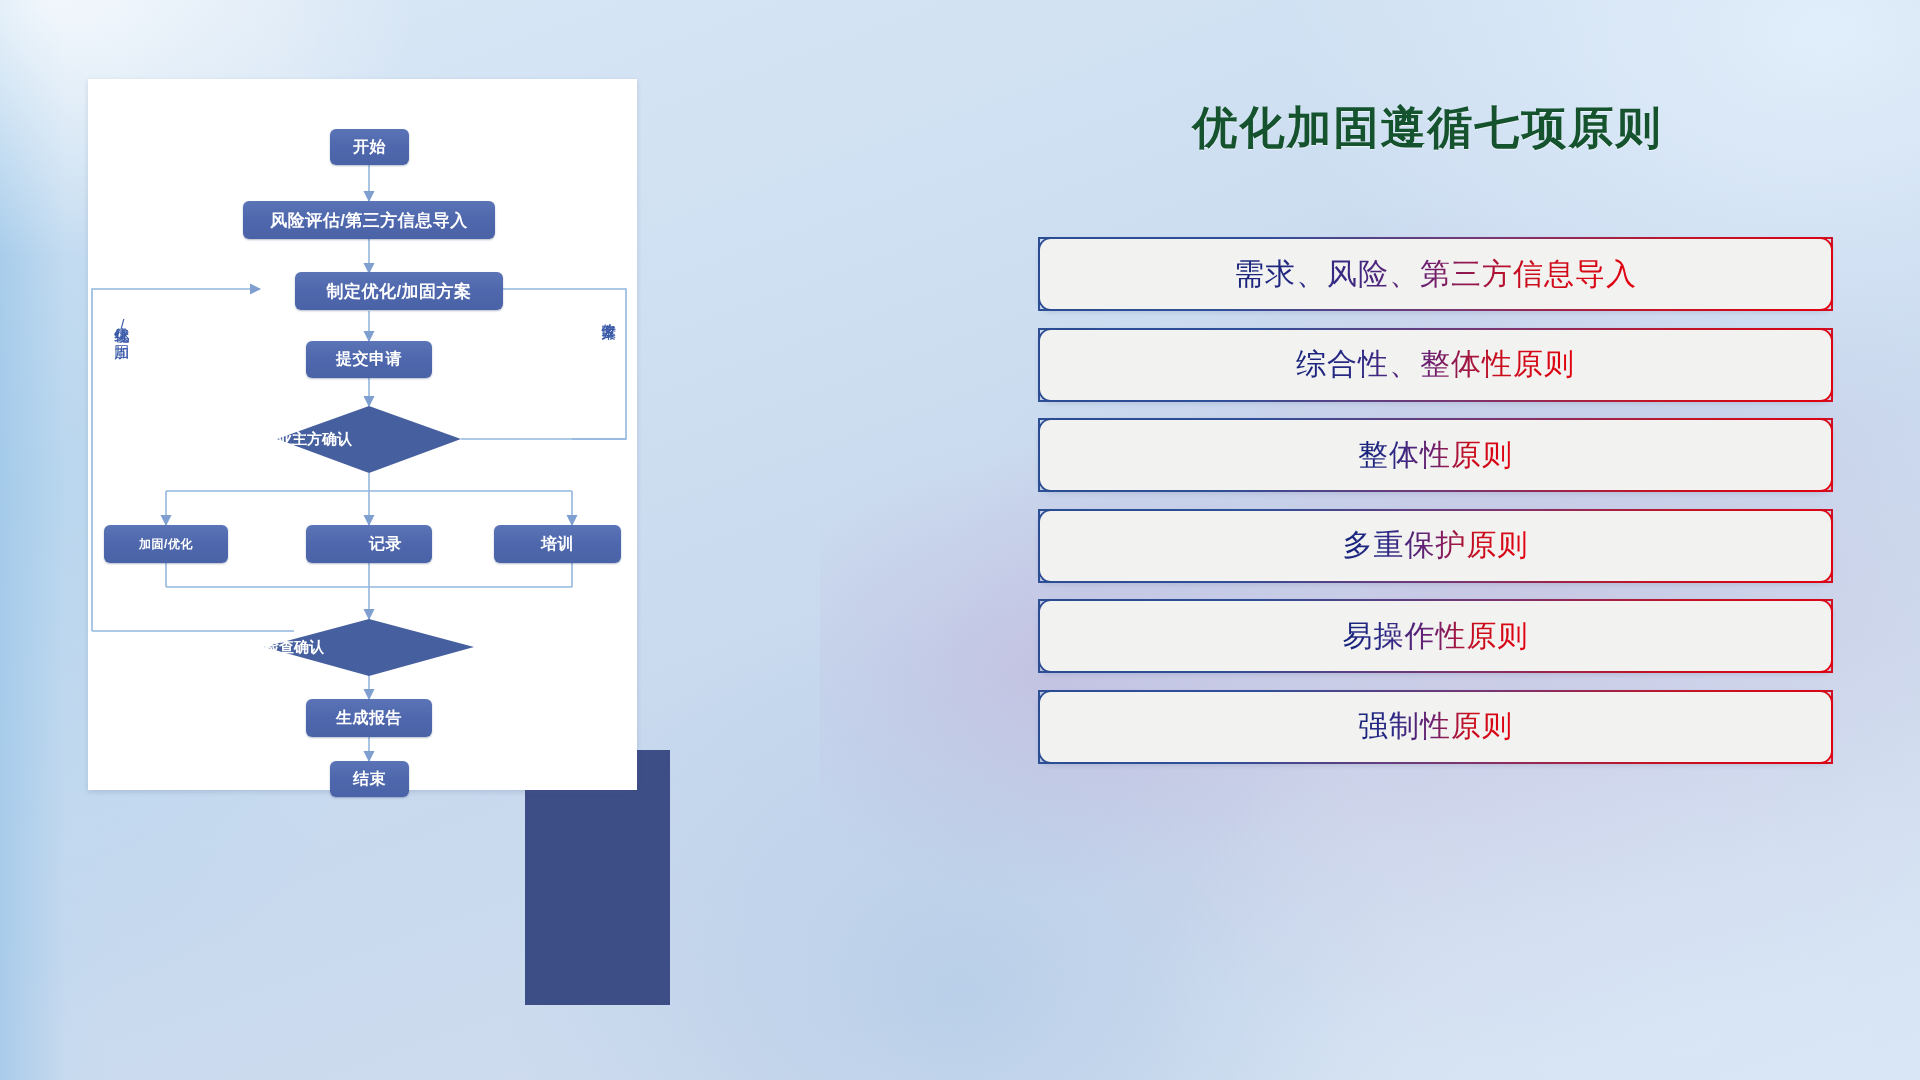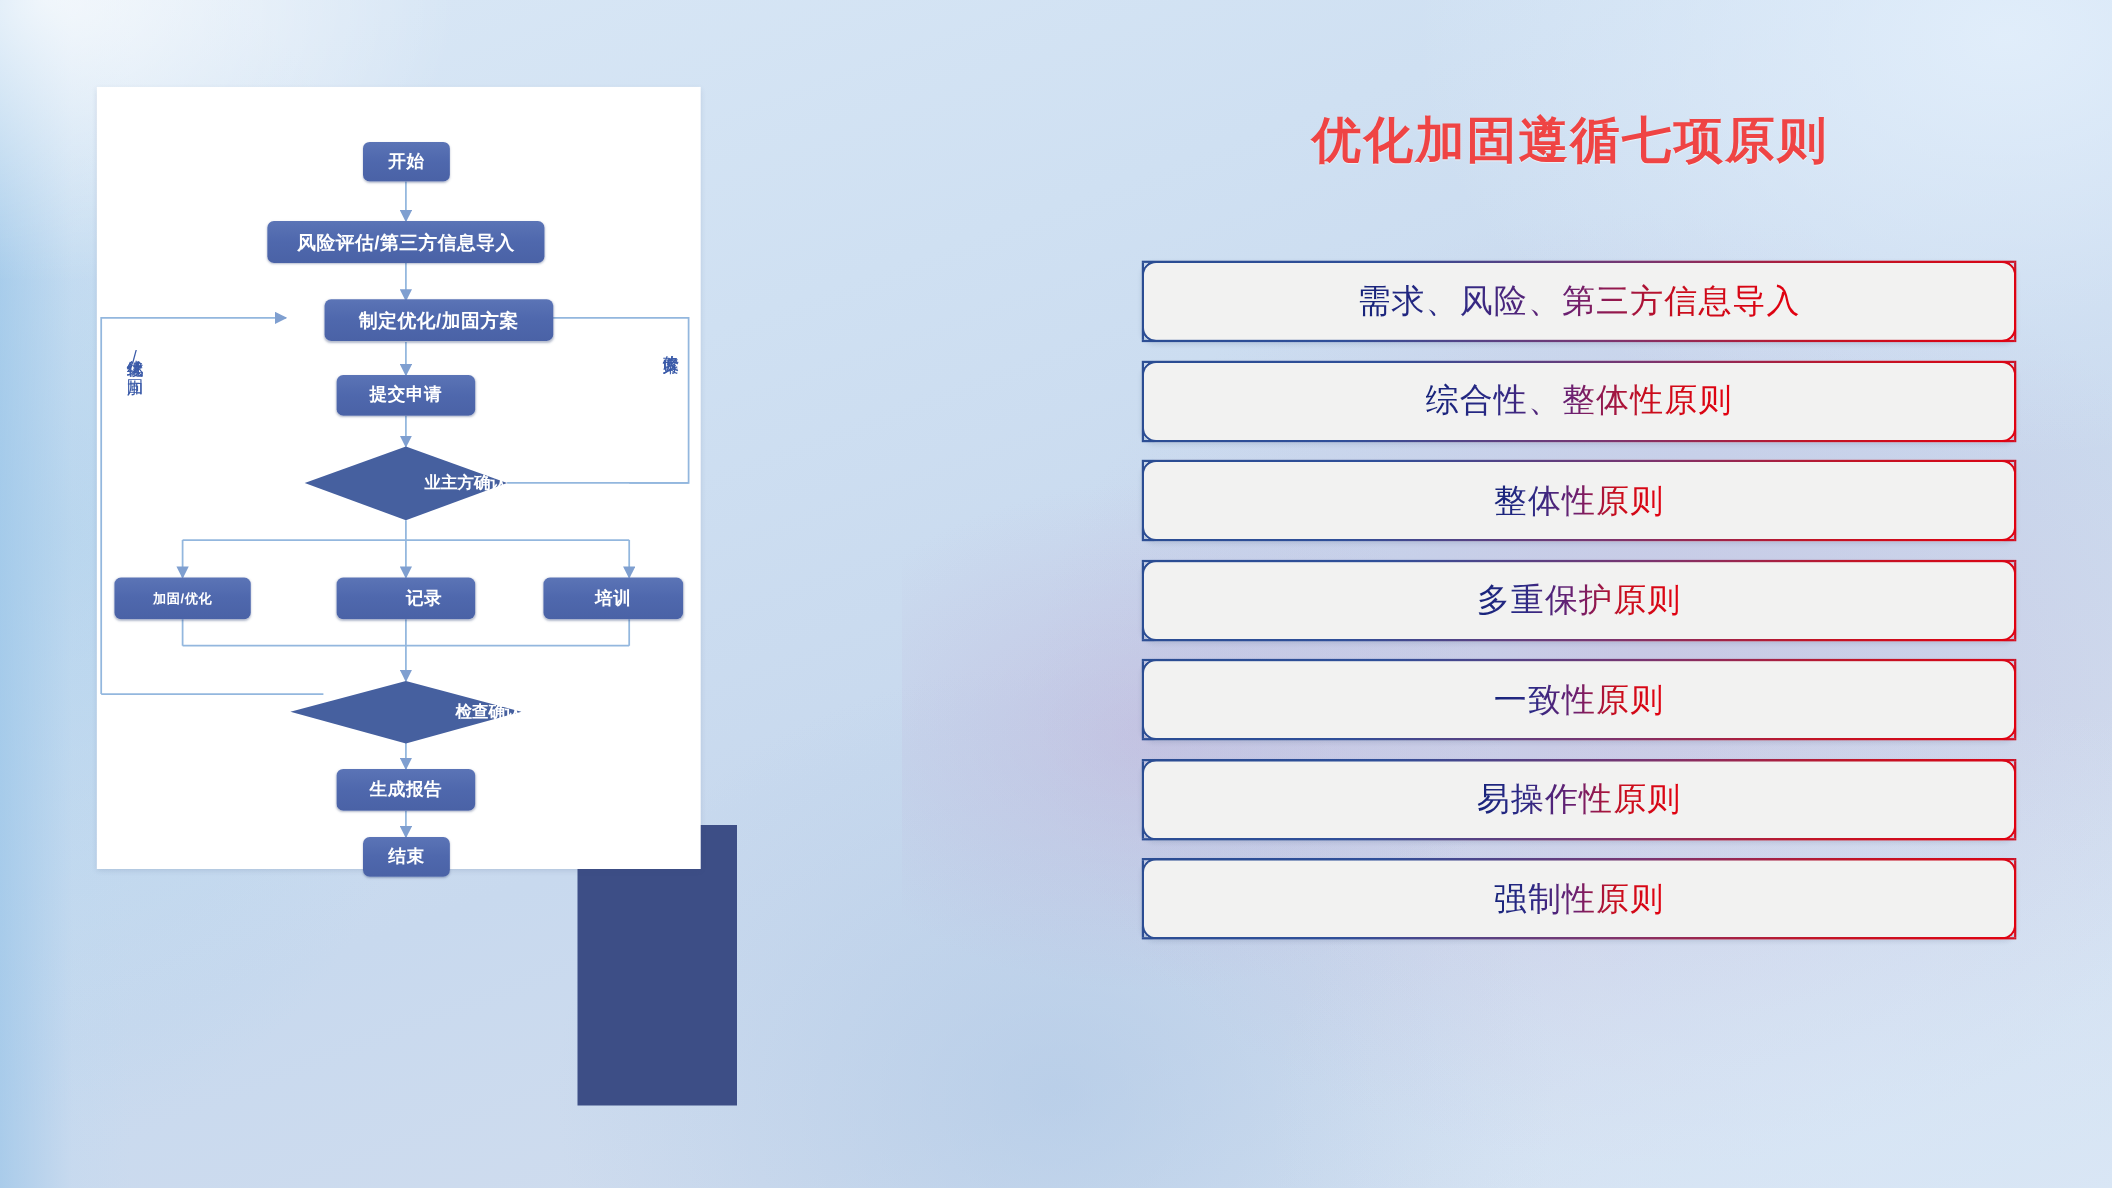--- a/index.html
+++ b/index.html
@@ -64,21 +64,21 @@
     font-weight: bold;
     display: flex; align-items: center; justify-content: center;
     white-space: nowrap;
     letter-spacing: 0.5px;
     box-shadow: 0 1px 2px rgba(40,60,110,0.35);
   }
   .diamond-label {
     position: absolute;
     color: #ffffff;
     font-weight: bold;
-    display: flex; align-items: center; justify-content: flex-end;
+    display: flex; align-items: center; justify-content: flex-start;
     white-space: nowrap;
     pointer-events: none;
   }
   .vlabel {
     position: absolute;
     writing-mode: vertical-rl;
     text-orientation: upright;
     color: #3a5aa8;
     font-size: 15px;
     line-height: 1.05;
@@ -91,21 +91,21 @@
   #right-panel {
     position: absolute;
     left: 1020px; top: 0; width: 900px; height: 1080px;
   }
   #principles-title {
     position: absolute;
     left: 0; top: 98px; width: 815px;
     text-align: center;
     font-size: 45px;
     font-weight: bold;
-    color: #ef4444;
+    color: #14532d;
     letter-spacing: 2px;
     text-shadow: 0 1px 1px rgba(255,255,255,0.6);
   }
   #principles-list {
     position: absolute;
     left: 18px; top: 237px; width: 800px;
   }
   .principle-card {
     position: relative;
     width: 795px;
@@ -267,23 +267,20 @@
     </div>
 
     <div class="principle-card">
       <span class="principle-text">整体性原则</span>
     </div>
 
     <div class="principle-card">
       <span class="principle-text">多重保护原则</span>
     </div>
 
-    <div class="principle-card">
-      <span class="principle-text">一致性原则</span>
-    </div>
 
     <div class="principle-card">
       <span class="principle-text">易操作性原则</span>
     </div>
 
     <div class="principle-card">
       <span class="principle-text">强制性原则</span>
     </div>
 
   </div>

